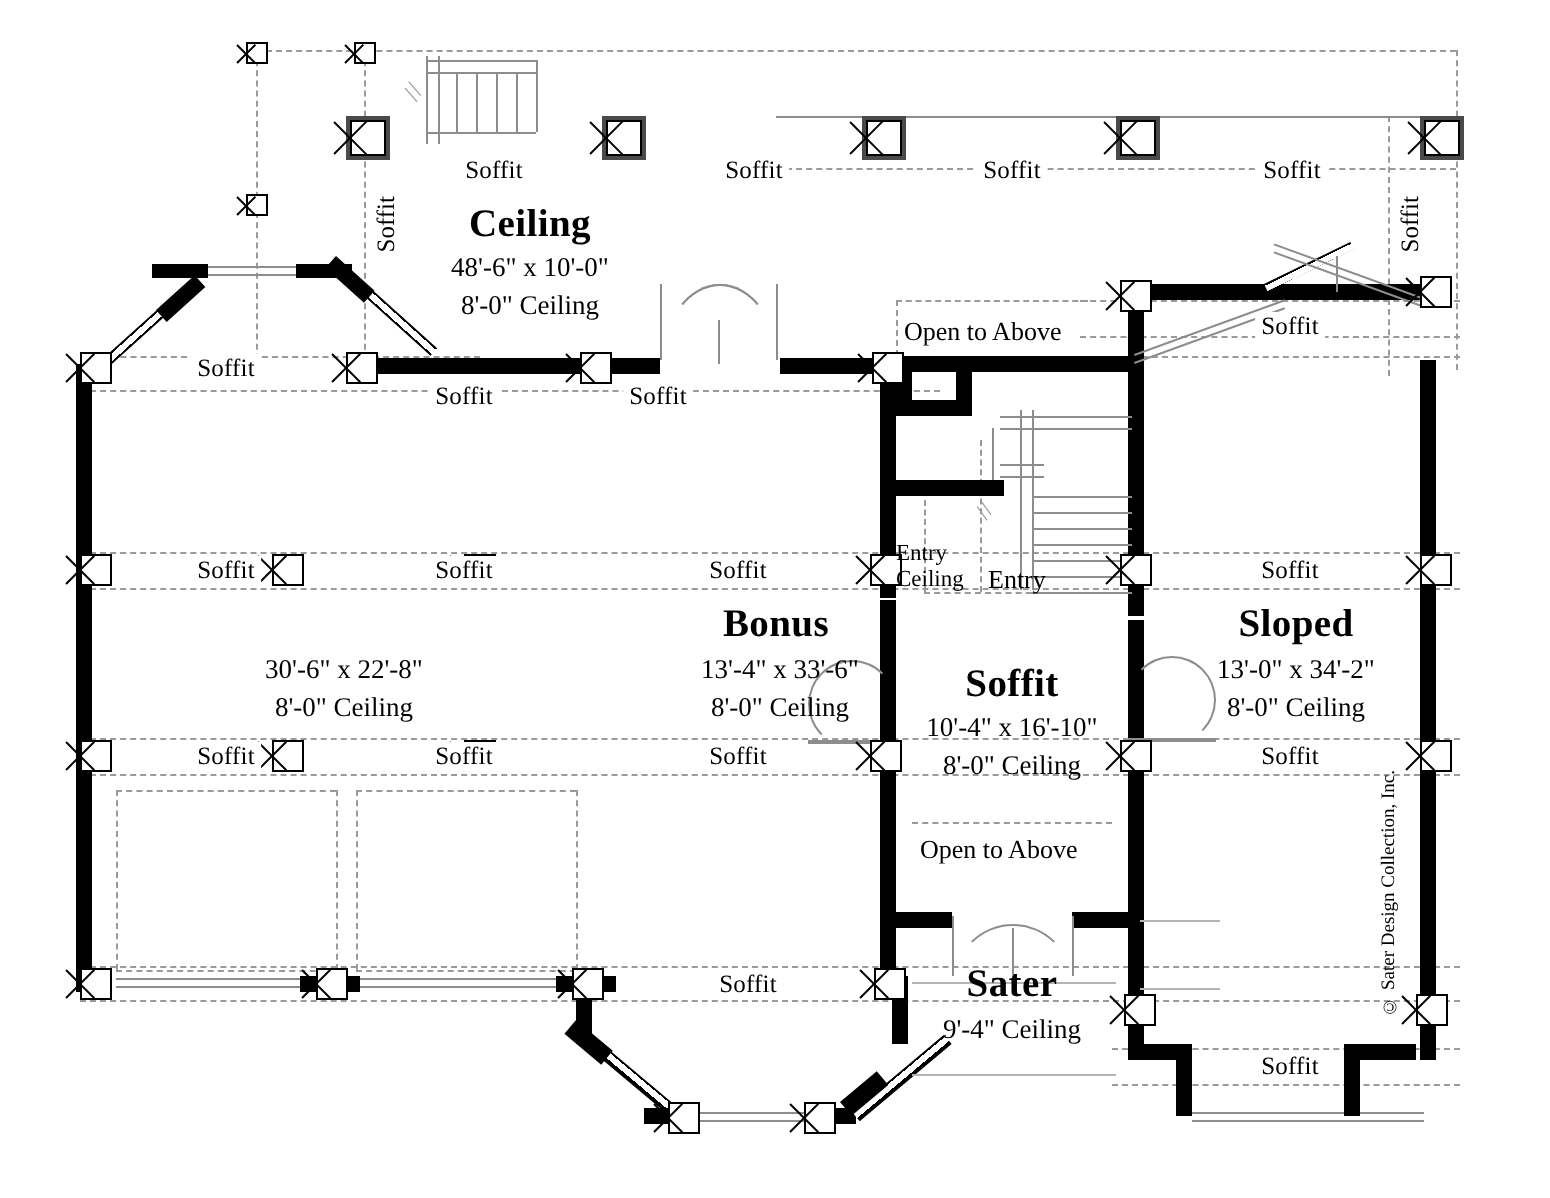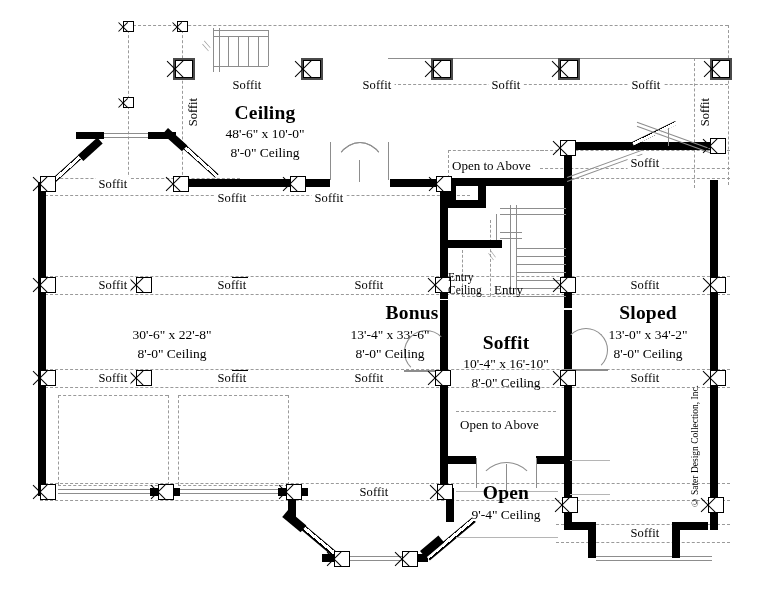--- a/index.html
+++ b/index.html
@@ -291,40 +291,40 @@
 
   <div class="lbl note tiny" style="left:448px;top:271px;">
     <div>Entry</div>
     <div>Ceiling</div>
   </div>
   <div class="lbl note" style="left:494px;top:282px;">Entry</div>
 
   <div class="lbl dim ctr" style="left:172px;top:327px;">30'-6" x 22'-8"</div>
   <div class="lbl dim ctr" style="left:172px;top:346px;">8'-0" Ceiling</div>
 
-  <div class="lbl room ctr" style="left:412px;top:302px;">Bonus</div>
+  <div class="lbl room ctr" style="left:388px;top:302px;">Bonus</div>
   <div class="lbl dim ctr" style="left:390px;top:327px;">13'-4" x 33'-6"</div>
   <div class="lbl dim ctr" style="left:390px;top:346px;">8'-0" Ceiling</div>
 
   <div class="lbl room ctr" style="left:506px;top:332px;">Soffit</div>
   <div class="lbl dim ctr" style="left:506px;top:356px;">10'-4" x 16'-10"</div>
   <div class="lbl dim ctr" style="left:506px;top:375px;">8'-0" Ceiling</div>
 
   <div class="lbl room ctr" style="left:648px;top:302px;">Sloped</div>
   <div class="lbl dim ctr" style="left:648px;top:327px;">13'-0" x 34'-2"</div>
   <div class="lbl dim ctr" style="left:648px;top:346px;">8'-0" Ceiling</div>
 
   <div class="lbl soffit ctr" style="left:113px;top:371px;">Soffit</div>
   <div class="lbl soffit ctr" style="left:232px;top:371px;">Soffit</div>
   <div class="lbl soffit ctr" style="left:369px;top:371px;">Soffit</div>
   <div class="lbl soffit ctr" style="left:645px;top:371px;">Soffit</div>
 
   <div class="lbl note" style="left:460px;top:417px;">Open to Above</div>
 
-  <div class="lbl room ctr" style="left:506px;top:482px;">Open</div>
+  <div class="lbl room ctr" style="left:506px;top:482px;">Sater</div>
   <div class="lbl dim ctr" style="left:506px;top:507px;">9'-4" Ceiling</div>
 
   <div class="lbl soffit ctr" style="left:374px;top:485px;">Soffit</div>
   <div class="lbl soffit ctr" style="left:645px;top:526px;">Soffit</div>
 
   <div class="copyright" style="left:690px;top:385px;">© Sater Design Collection, Inc.</div>
 
 </div>
 
 </body></html>

